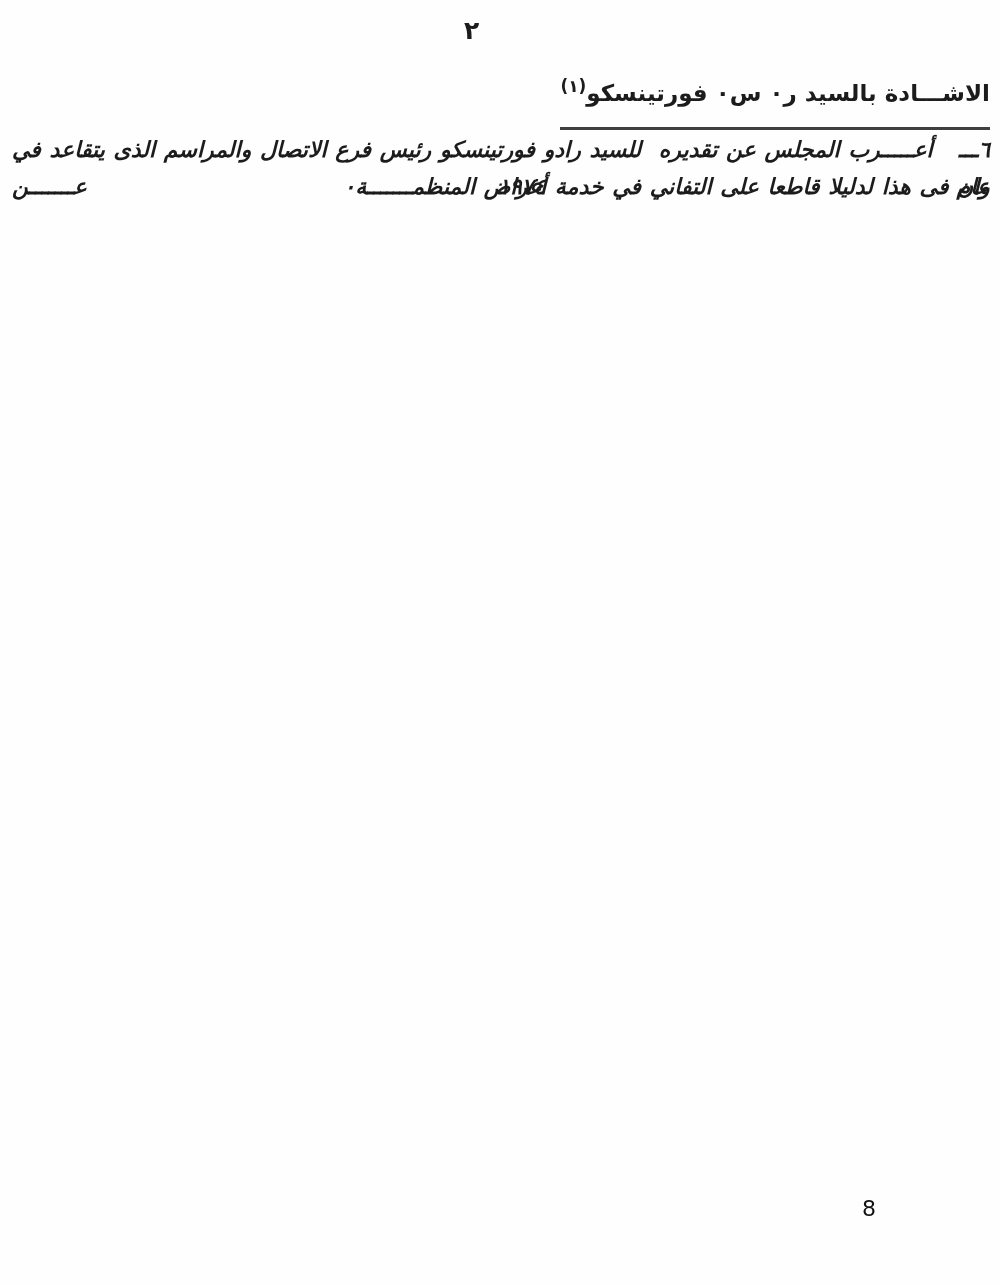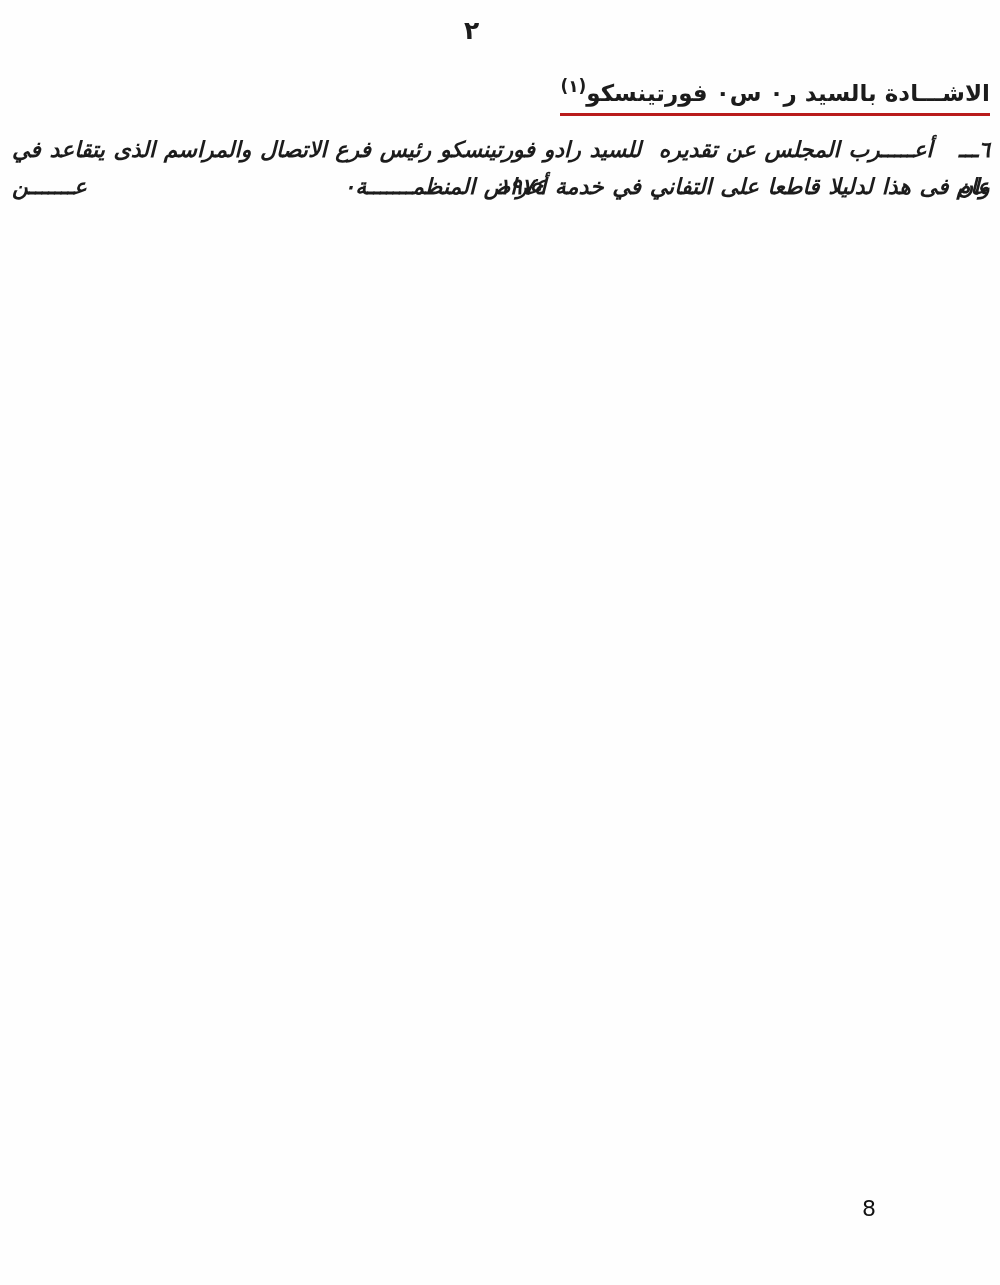--- a/index.html
+++ b/index.html
@@ -30,22 +30,22 @@
     direction: rtl;
   }
   .heading {
     position: absolute;
     top: 76px;
     right: 10px;
     direction: rtl;
     font-size: 23px;
     font-weight: bold;
     color: var(--ink);
-    padding-bottom: 7px;
-    border-bottom: 3px solid #b91c1c;
+    padding-bottom: 21px;
+    border-bottom: 3px solid #404040;
     white-space: nowrap;
   }
   .heading sup {
     font-size: 17px;
     vertical-align: 9px;
     font-weight: bold;
   }
   .para {
     position: absolute;
     top: 131px;

